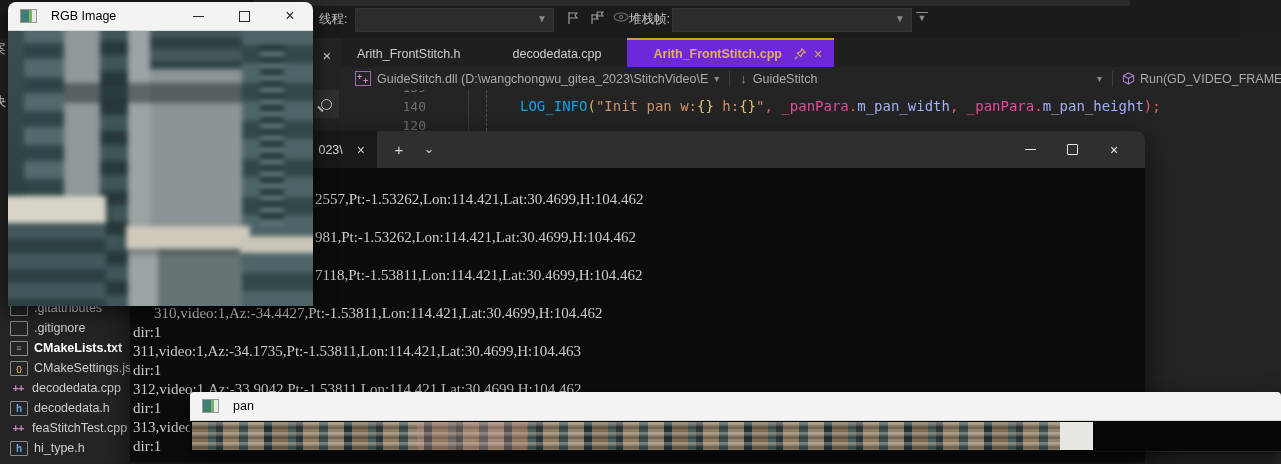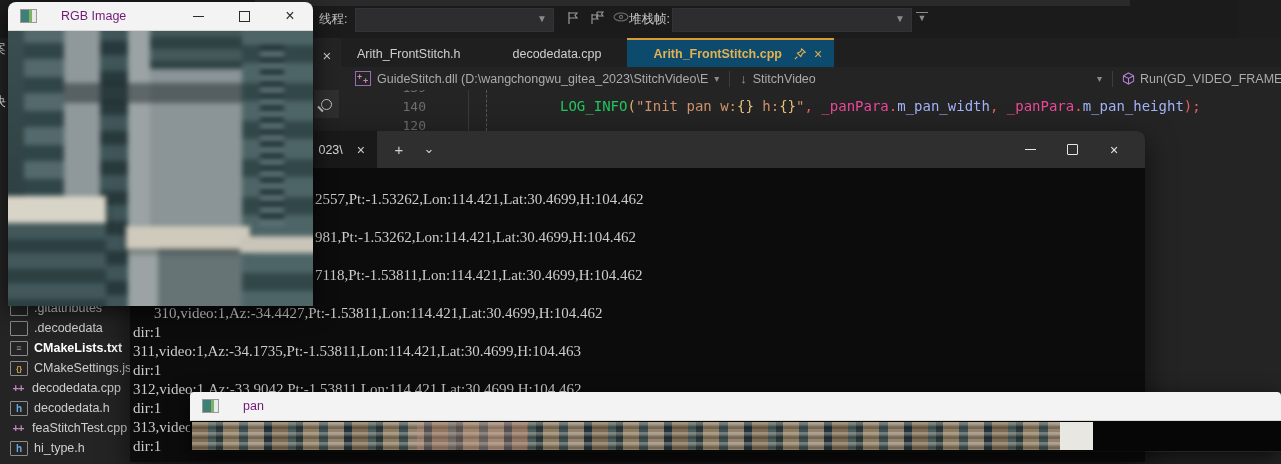--- a/index.html
+++ b/index.html
@@ -32,36 +32,36 @@
   .ic-cpp{color:#c586c0;font-weight:bold;font-size:11px;letter-spacing:-1px;border:none;}
   .fname{font-size:12.5px;color:#cfcfcf;white-space:nowrap;}
   .fname.bold{color:#ffffff;font-weight:bold;}
   .edge-glyph{position:absolute;left:-7px;color:#b5b5b5;font-size:13px;}
 
   
   .editor-area{position:absolute;left:341px;top:38px;width:940px;height:426px;background:#242424;}
   .tab-row{position:absolute;left:0;top:0;width:940px;height:29px;display:flex;align-items:stretch;background:#1f1f1f;}
   .tab{display:flex;align-items:center;padding:0 26px;font-size:12.5px;color:#cfcfcf;border-top:2px solid transparent;white-space:nowrap;}
   .tab:first-child{margin-left:16px;padding-left:0;}
-  .tab.active{color:#e3b052;font-weight:bold;background:#0c4a6e;border-top:2px solid #d79b33;padding-right:12px;}
+  .tab.active{color:#e3b052;font-weight:bold;background:#6d28d9;border-top:2px solid #d79b33;padding-right:12px;}
   .tab.active .pin{margin-left:12px;display:inline-flex;}
   .tab .tclose{margin-left:8px;color:#e3b052;font-weight:normal;font-size:14px;}
   .crumb-row{position:absolute;left:0;top:29px;width:940px;height:23px;display:flex;align-items:center;font-size:12.5px;color:#ababab;}
   .cpp-badge{position:relative;width:14px;height:13px;border:1px solid #9b6bb3;margin:0 6px 0 14px;flex:0 0 14px;}
   .cpp-badge span{position:absolute;color:#c586c0;font-size:9px;font-weight:bold;line-height:6px;}
   .crumb-caret{color:#8a8a8a;font-size:10px;margin:0 6px;}
   .crumb-sep{width:1px;height:16px;background:#3d3d3d;margin:0 4px;}
   .crumb-right{position:absolute;left:750px;top:0;height:23px;display:flex;align-items:center;white-space:nowrap;}
   .cube{width:13px;height:13px;margin:0 5px;}
   .code-area{position:absolute;left:0;top:52px;width:940px;height:41px;overflow:hidden;background:#242424;}
   .gutter-line{position:absolute;left:127px;top:0;height:41px;border-left:1px solid #3a3a3a;}
   .indent-guide{position:absolute;left:145px;top:0;height:41px;border-left:1px dashed #555;}
   .lnum{position:absolute;left:0;width:85px;text-align:right;font-family:"DejaVu Sans Mono",monospace;font-size:13px;color:#6f6f6f;line-height:19px;}
   .code-line{position:absolute;left:0;top:7px;width:940px;padding-left:179px;font-family:"DejaVu Sans Mono",monospace;font-size:14px;line-height:19px;white-space:pre;}
-  .tk-macro{color:#22c55e;margin-left:40px;} .tk-bracket{color:#ddb45f;} .tk-string{color:#d0926a;}
+  .tk-macro{color:#0ea5e9;} .tk-bracket{color:#ddb45f;} .tk-string{color:#d0926a;}
   .tk-fmt{color:#e5c07b;} .tk-punct{color:#ea5f5f;} .tk-var{color:#ec4899;} .tk-member{color:#a2b2f8;}
 
   
   .terminal-window{position:absolute;left:130px;top:131px;width:1015px;height:331px;background:#0c0c0c;
      border-radius:8px 8px 0 0;box-shadow:0 10px 30px rgba(0,0,0,.6);}
   .term-titlebar{position:absolute;left:0;top:0;width:100%;height:37px;background:#2f2f2f;border-radius:8px 8px 0 0;}
   .term-tab{position:absolute;left:0;top:0;width:247px;height:37px;background:#191919;border-radius:8px 0 0 0;
      display:flex;align-items:center;justify-content:flex-end;color:#d6d6d6;font-size:12.5px;}
   .term-tab .ttl{white-space:nowrap;}
   .term-tab .tx{margin:0 12px 0 14px;font-size:14px;color:#cfcfcf;}
@@ -69,21 +69,21 @@
   .term-chev{position:absolute;left:288px;top:8px;width:22px;height:22px;color:#d0d0d0;font-size:13px;text-align:center;line-height:20px;}
   .term-controls{position:absolute;right:10px;top:0;height:37px;display:flex;align-items:center;}
   .tc-btn{width:42px;height:37px;display:flex;align-items:center;justify-content:center;color:#e6e6e6;font-size:14px;}
   .tc-max{width:9px;height:9px;border:1.2px solid #e6e6e6;border-radius:1px;}
   .tc-min{width:11px;height:0;border-top:1.6px solid #e6e6e6;}
   .tline{position:absolute;margin:0;font-family:Liberation Serif, serif;font-size:15px;line-height:19px;color:#cccccc;white-space:pre;}
 
   
   .cv-window{position:absolute;box-shadow:0 6px 22px rgba(0,0,0,.65);border-radius:8px 8px 0 0;}
   .cv-titlebar{position:relative;height:28px;background:#f3f3f3;border-radius:8px 8px 0 0;display:flex;align-items:center;border-bottom:1px solid #d8d8d8;}
-  .cv-title{font-size:12.5px;color:#701a75;margin-left:24px;}
+  .cv-title{font-size:12.5px;color:#000000;margin-left:14px;}
   .cv-icon{width:15px;height:12px;margin-left:12px;border:1px solid #9a9a9a;flex:0 0 15px;
      background:linear-gradient(90deg,#3f7f75 0 55%,#7fb069 55% 75%,#e6ece9 75% 100%);}
   .cv-controls{position:absolute;right:0;top:0;height:28px;display:flex;align-items:center;}
   .cv-btn{width:46px;height:28px;display:flex;align-items:center;justify-content:center;color:#2b2b2b;font-size:14px;}
   .cv-max{width:9px;height:9px;border:1.2px solid #2b2b2b;}
   .cv-min{width:11px;height:0;border-top:1.5px solid #2b2b2b;}
 
   .rgb-window{left:8px;top:2px;width:305px;height:303px;}
   .rgb-image{position:relative;width:305px;height:275px;overflow:hidden;background:#657475;filter:saturate(.92);}
   .blurwrap{position:absolute;inset:-6px;filter:blur(2.5px);}
@@ -140,21 +140,21 @@
     <div class="se-search">
       <span class="mag"></span>
     </div>
     <div class="file-list">
         <div class="sp-row">
           <span class="fic ic-file"></span>
           <span class="fname">.gitattributes</span>
         </div>
         <div class="sp-row">
           <span class="fic ic-file"></span>
-          <span class="fname">.decodedata</span>
+          <span class="fname">.gitignore</span>
         </div>
         <div class="sp-row">
           <span class="fic ic-text">≡</span>
           <span class="fname bold">CMakeLists.txt</span>
         </div>
         <div class="sp-row">
           <span class="fic ic-json">{}</span>
           <span class="fname">CMakeSettings.json</span>
         </div>
         <div class="sp-row">
@@ -198,21 +198,21 @@
 
     <div class="crumb-row">
       <span class="cpp-badge">
           <span style="left:1px;top:2px">+</span>
           <span style="left:7px;top:6px">+</span>
         </span>
       <span style="white-space:nowrap">GuideStitch.dll (D:\wangchongwu_gitea_2023\StitchVideo\E</span>
       <span class="crumb-caret">▾</span>
       <span class="crumb-sep"></span>
       <span style="color:#9a9a9a;margin:0 6px;font-size:13px">↓</span>
-      <span>StitchVideo</span>
+      <span>GuideStitch</span>
       <span class="crumb-right">
         <span class="crumb-caret">▾</span>
         <span class="crumb-sep"></span>
         <span class="cube">
           <svg width="13" height="13" viewBox="0 0 14 14">
               <path d="M7 1l5.5 3v6L7 13 1.5 10V4z M1.5 4L7 7l5.5-3 M7 7v6" stroke="#b180d7" fill="none" stroke-width="1.1"></path>
             </svg>
         </span>
         <span>Run(GD_VIDEO_FRAME_S in</span>
       </span>

